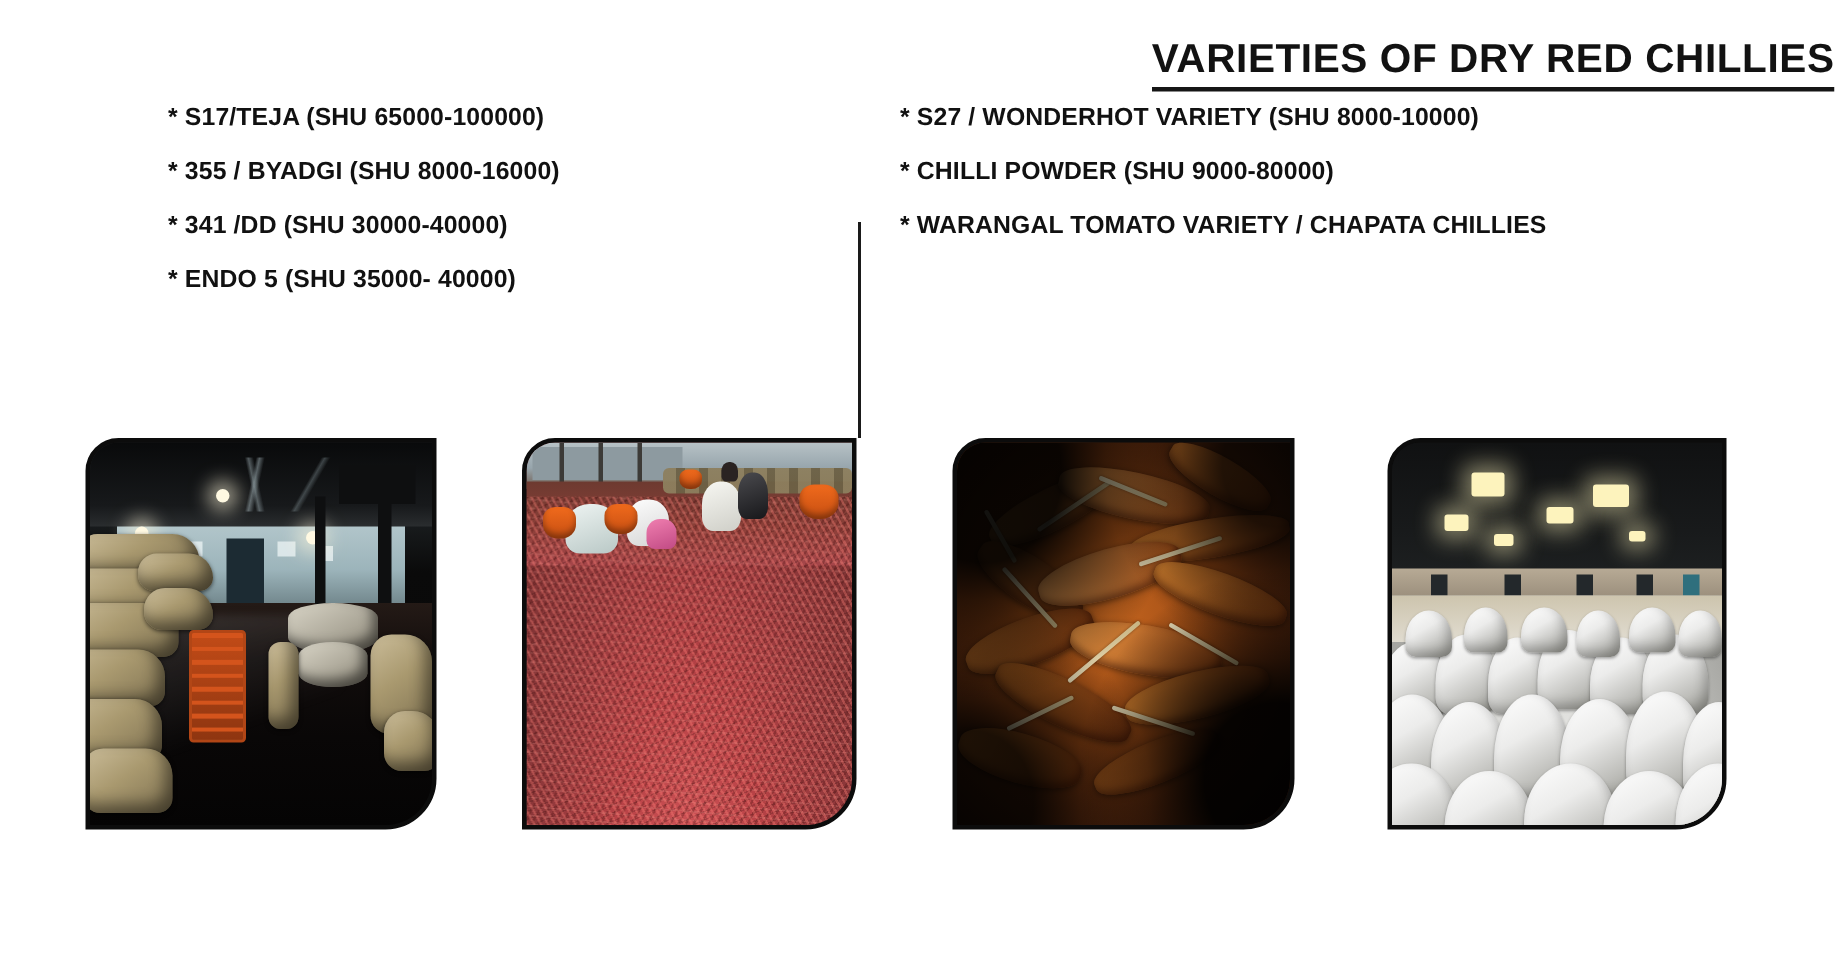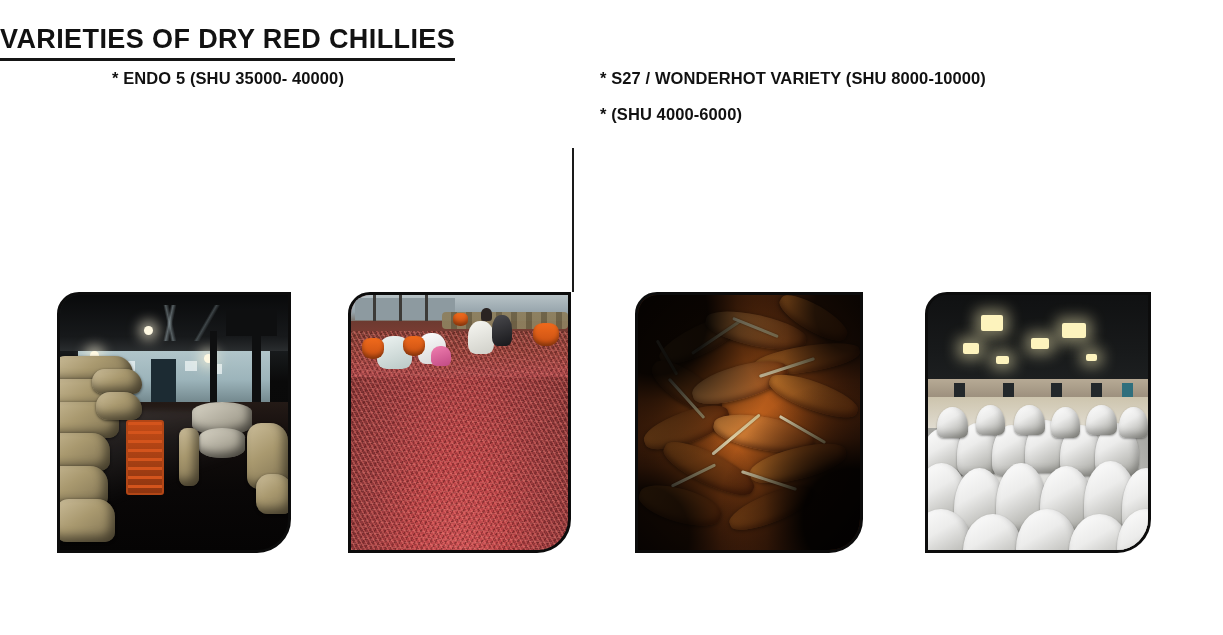--- a/index.html
+++ b/index.html
@@ -16,21 +16,21 @@
     font-family: "Liberation Sans", sans-serif;
     color: #111111;
   }
 
   
   .title-wrap {
     position: absolute;
     top: 6px;
     left: 0;
     width: 1223px;
-    text-align: left;
+    text-align: right;
   }
   .page-title {
     display: inline-block;
     font-size: 27px;
     font-weight: bold;
     letter-spacing: 0.4px;
     color: #121212;
     border-bottom: 3px solid #151515;
     padding-bottom: 3px;
     line-height: 1.15;
@@ -285,26 +285,30 @@
 </head>
 <body>
 
 <div class="title-wrap">
   <h1 class="page-title">VARIETIES OF DRY RED CHILLIES</h1>
 </div>
 
 <div class="lists">
 
   <div class="col col-left">
+    <div class="variety-item">* S17/TEJA (SHU 65000-100000)</div>
+    <div class="variety-item">* 355 / BYADGI (SHU 8000-16000)</div>
+    <div class="variety-item">* 341 /DD (SHU 30000-40000)</div>
     <div class="variety-item">* ENDO 5 (SHU 35000- 40000)</div>
   </div>
 
   <div class="col col-right">
     <div class="variety-item">* S27 / WONDERHOT VARIETY (SHU 8000-10000)</div>
-    <div class="variety-item">* (SHU 4000-6000)</div>
+    <div class="variety-item">* CHILLI POWDER (SHU 9000-80000)</div>
+    <div class="variety-item">* WARANGAL TOMATO VARIETY / CHAPATA CHILLIES</div>
   </div>
 
   <div class="col-divider"></div>
 </div>
 
 <div class="photos">
 
   <div class="photo p1">
     <div class="scene">
       <div class="ware1-bg"></div>

